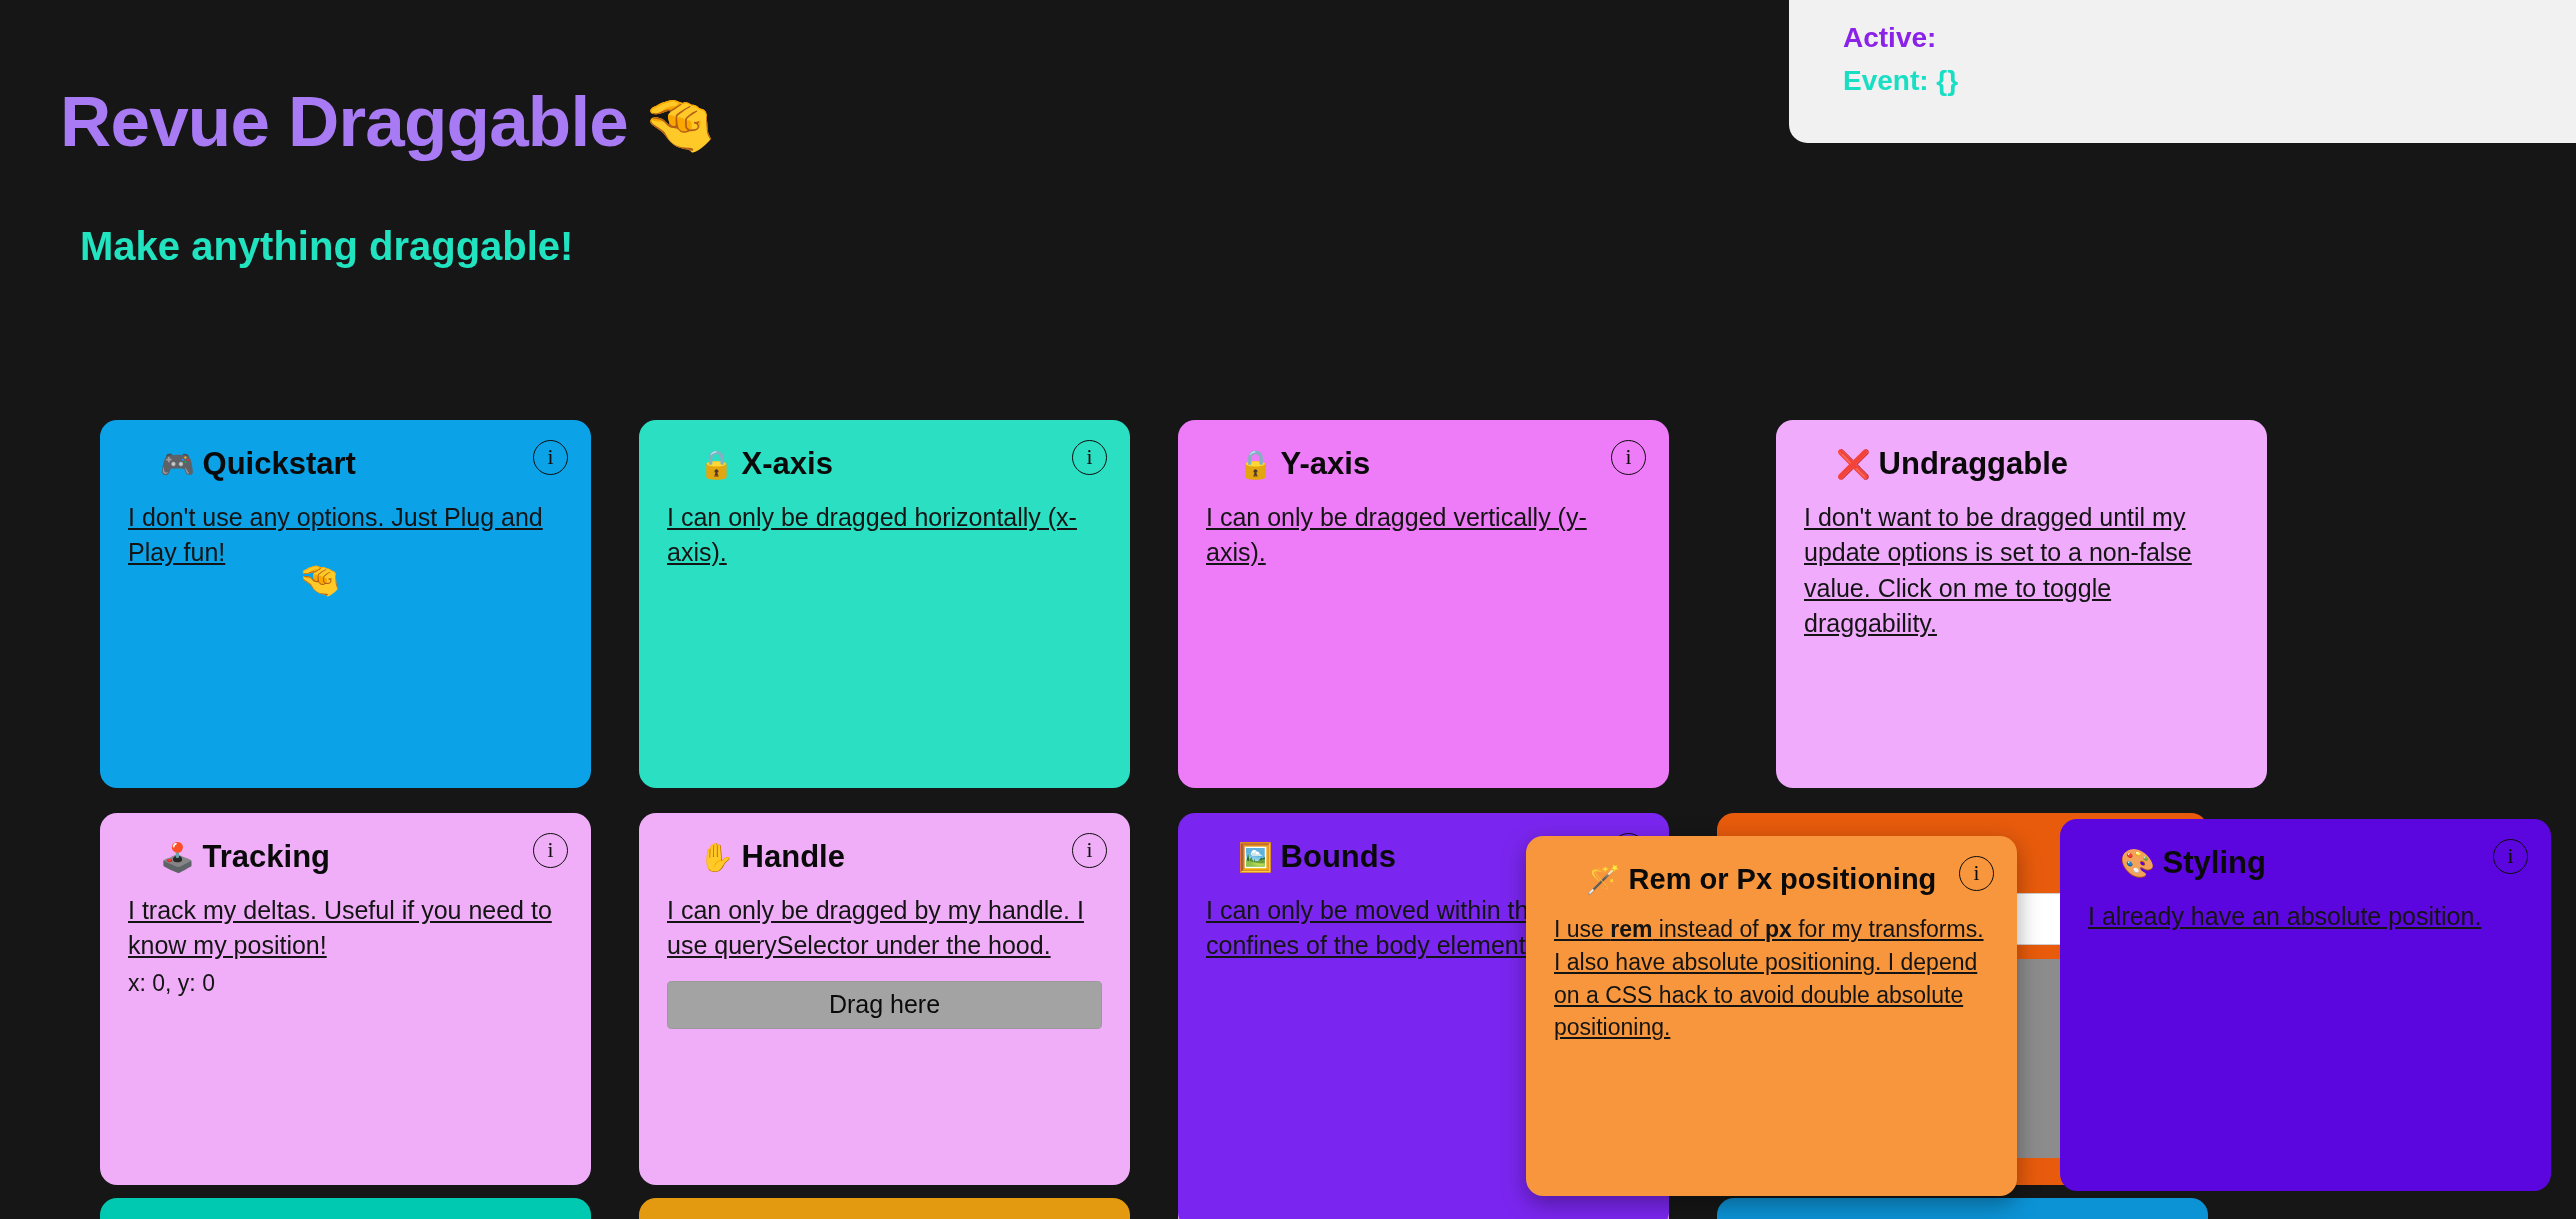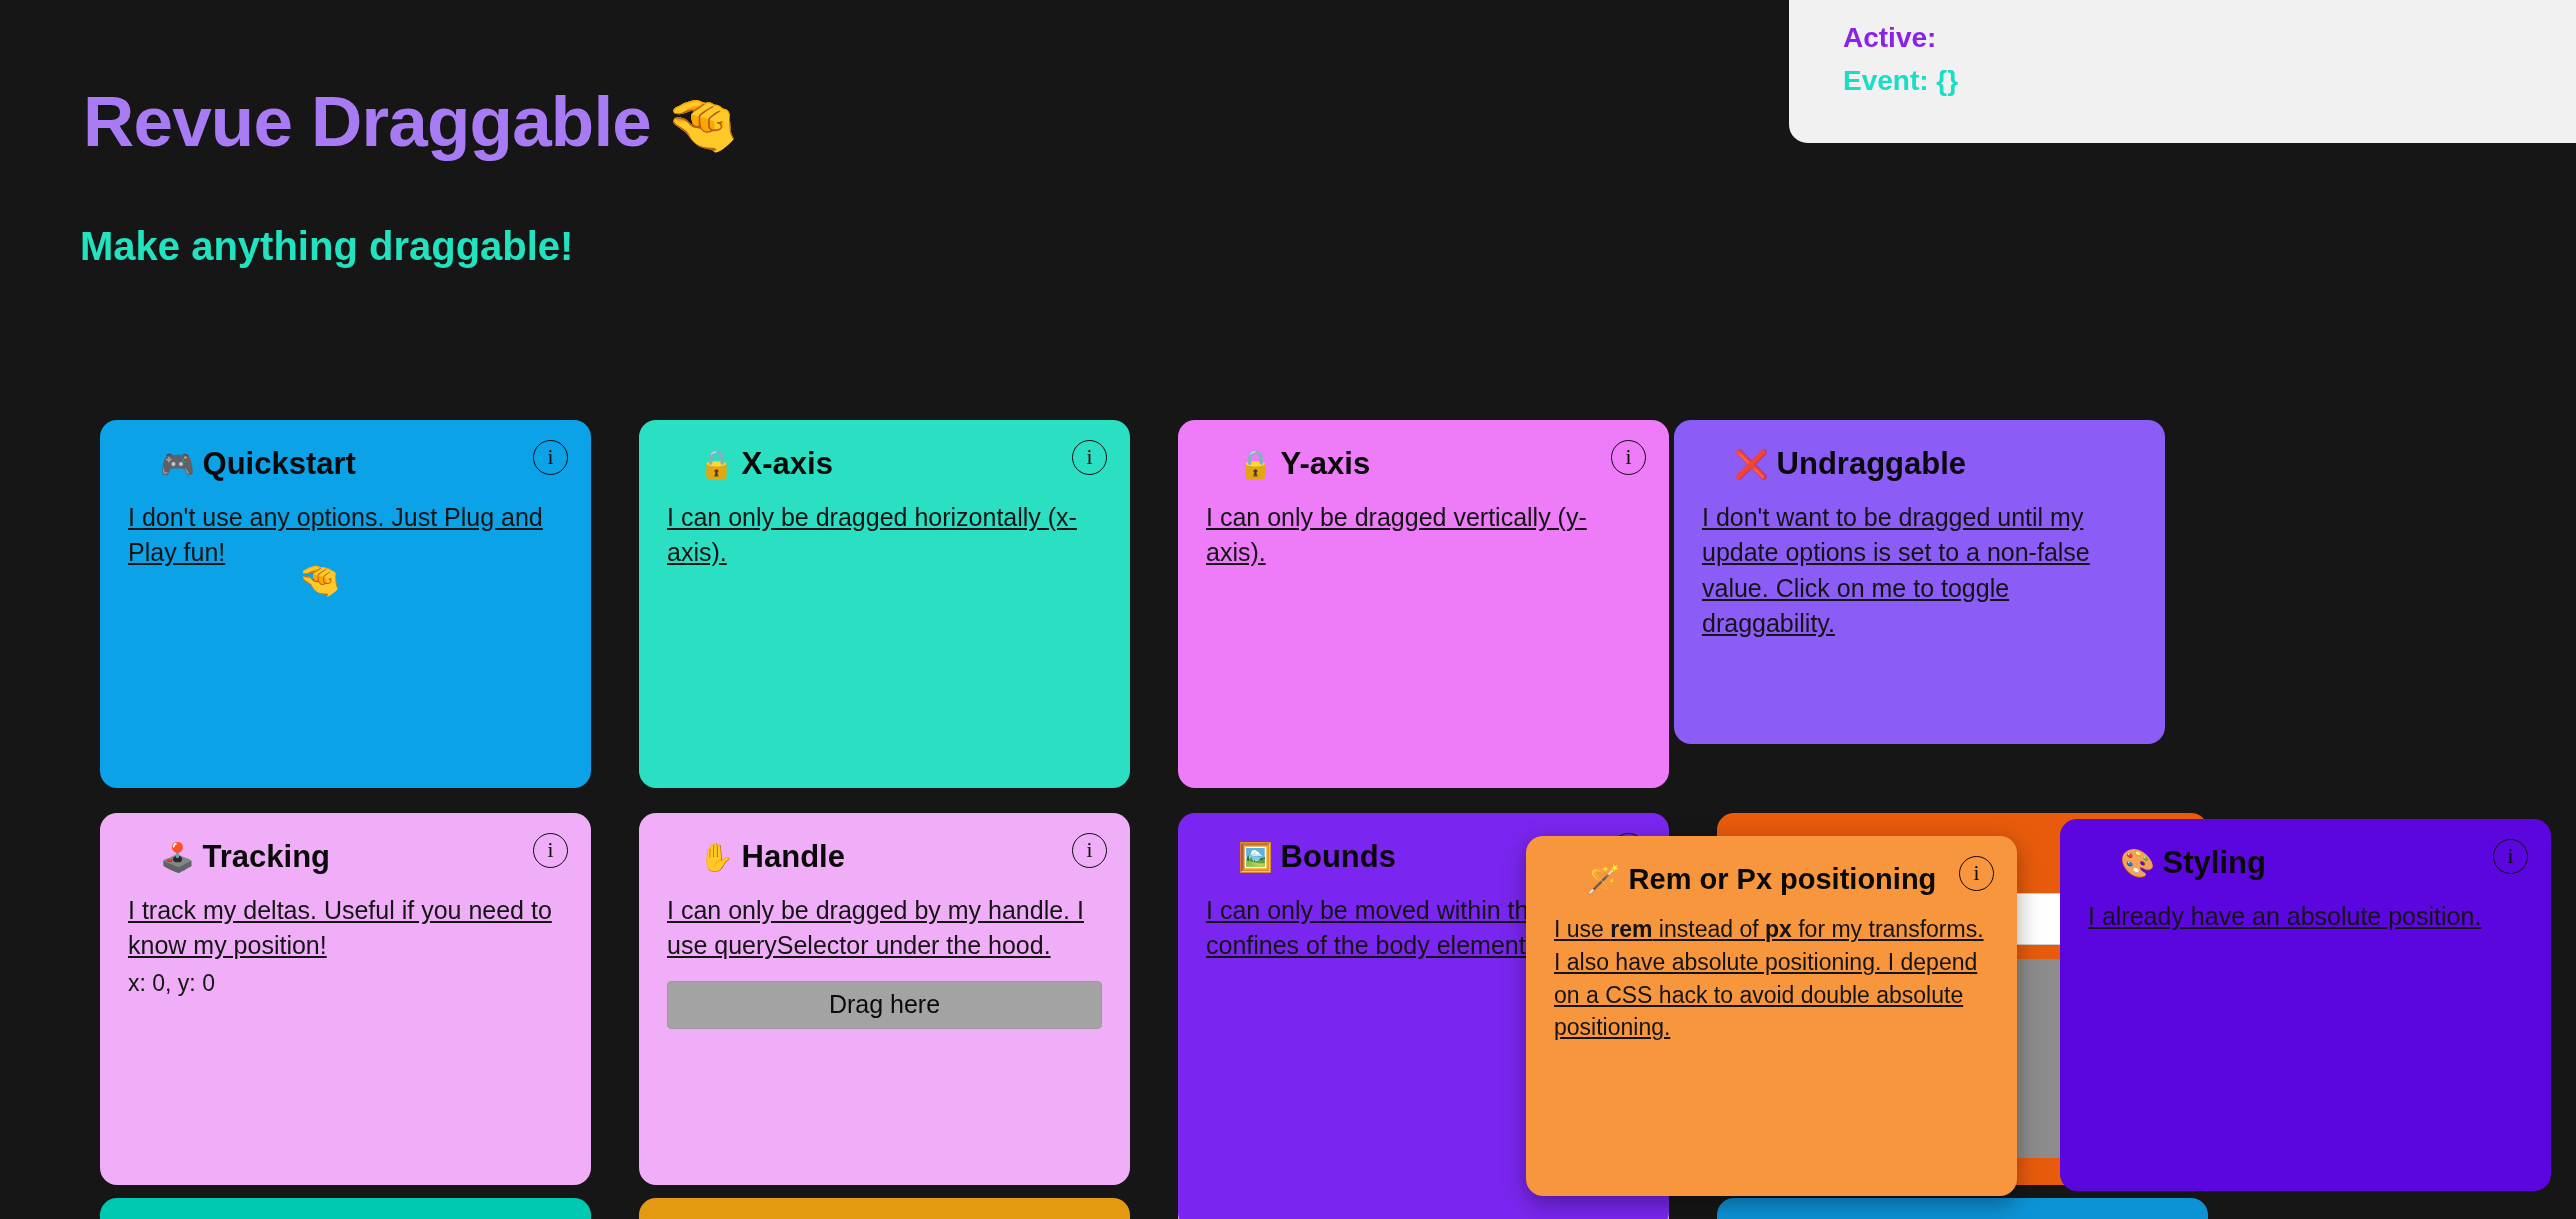--- a/index.html
+++ b/index.html
@@ -6,21 +6,21 @@
   html, body {
     width:2576px; height:1219px;
     background:#161616;
     overflow:hidden;
     font-family:"Liberation Sans", sans-serif;
   }
   #stage { position:relative; width:2576px; height:1219px; overflow:hidden; }
 
   
   .page-title {
-    position:absolute; left:83px; top:86px;
+    position:absolute; left:60px; top:86px;
     font-size:71px; font-weight:bold; letter-spacing:-0.8px;
     color:#A87BF5; white-space:nowrap; line-height:1;
   }
   .page-title .t-emoji { font-size:60px; margin-left:14px; vertical-align:1.5px; }
   .page-subtitle {
     position:absolute; left:80px; top:226px;
     font-size:40px; font-weight:bold;
     color:#21E3C0; white-space:nowrap; line-height:1;
   }
 
@@ -124,21 +124,21 @@
     <div class="card-title"><span class="c-emoji">🔒</span><span>X-axis</span></div>
     <div class="card-body">I can only be dragged horizontally (x-axis).</div>
   </div>
 
   <div class="card" style="left:1178px;top:420px;width:491px;height:368px;background:#EE7BF7">
     <div class="info-icon">i</div>
     <div class="card-title"><span class="c-emoji">🔒</span><span>Y-axis</span></div>
     <div class="card-body">I can only be dragged vertically (y-axis).</div>
   </div>
 
-  <div class="card" style="left:1674px;top:420px;width:491px;height:324px;background:#8b5cf6">
+  <div class="card" style="left:1776px;top:420px;width:491px;height:368px;background:#f0abfc">
     <div class="card-title"><span class="c-emoji">❌</span><span>Undraggable</span></div>
     <div class="card-body">I don't want to be dragged until my update options is set to a non-false value. Click on me to toggle draggability.</div>
   </div>
 
   <div class="card" style="left:100px;top:813px;width:491px;height:372px;background:#EFAEF7">
     <div class="info-icon">i</div>
     <div class="card-title"><span class="c-emoji">🕹️</span><span>Tracking</span></div>
     <div class="card-body">I track my deltas. Useful if you need to know my position!</div>
     <div class="coords">x: 0, y: 0</div>
   </div>

